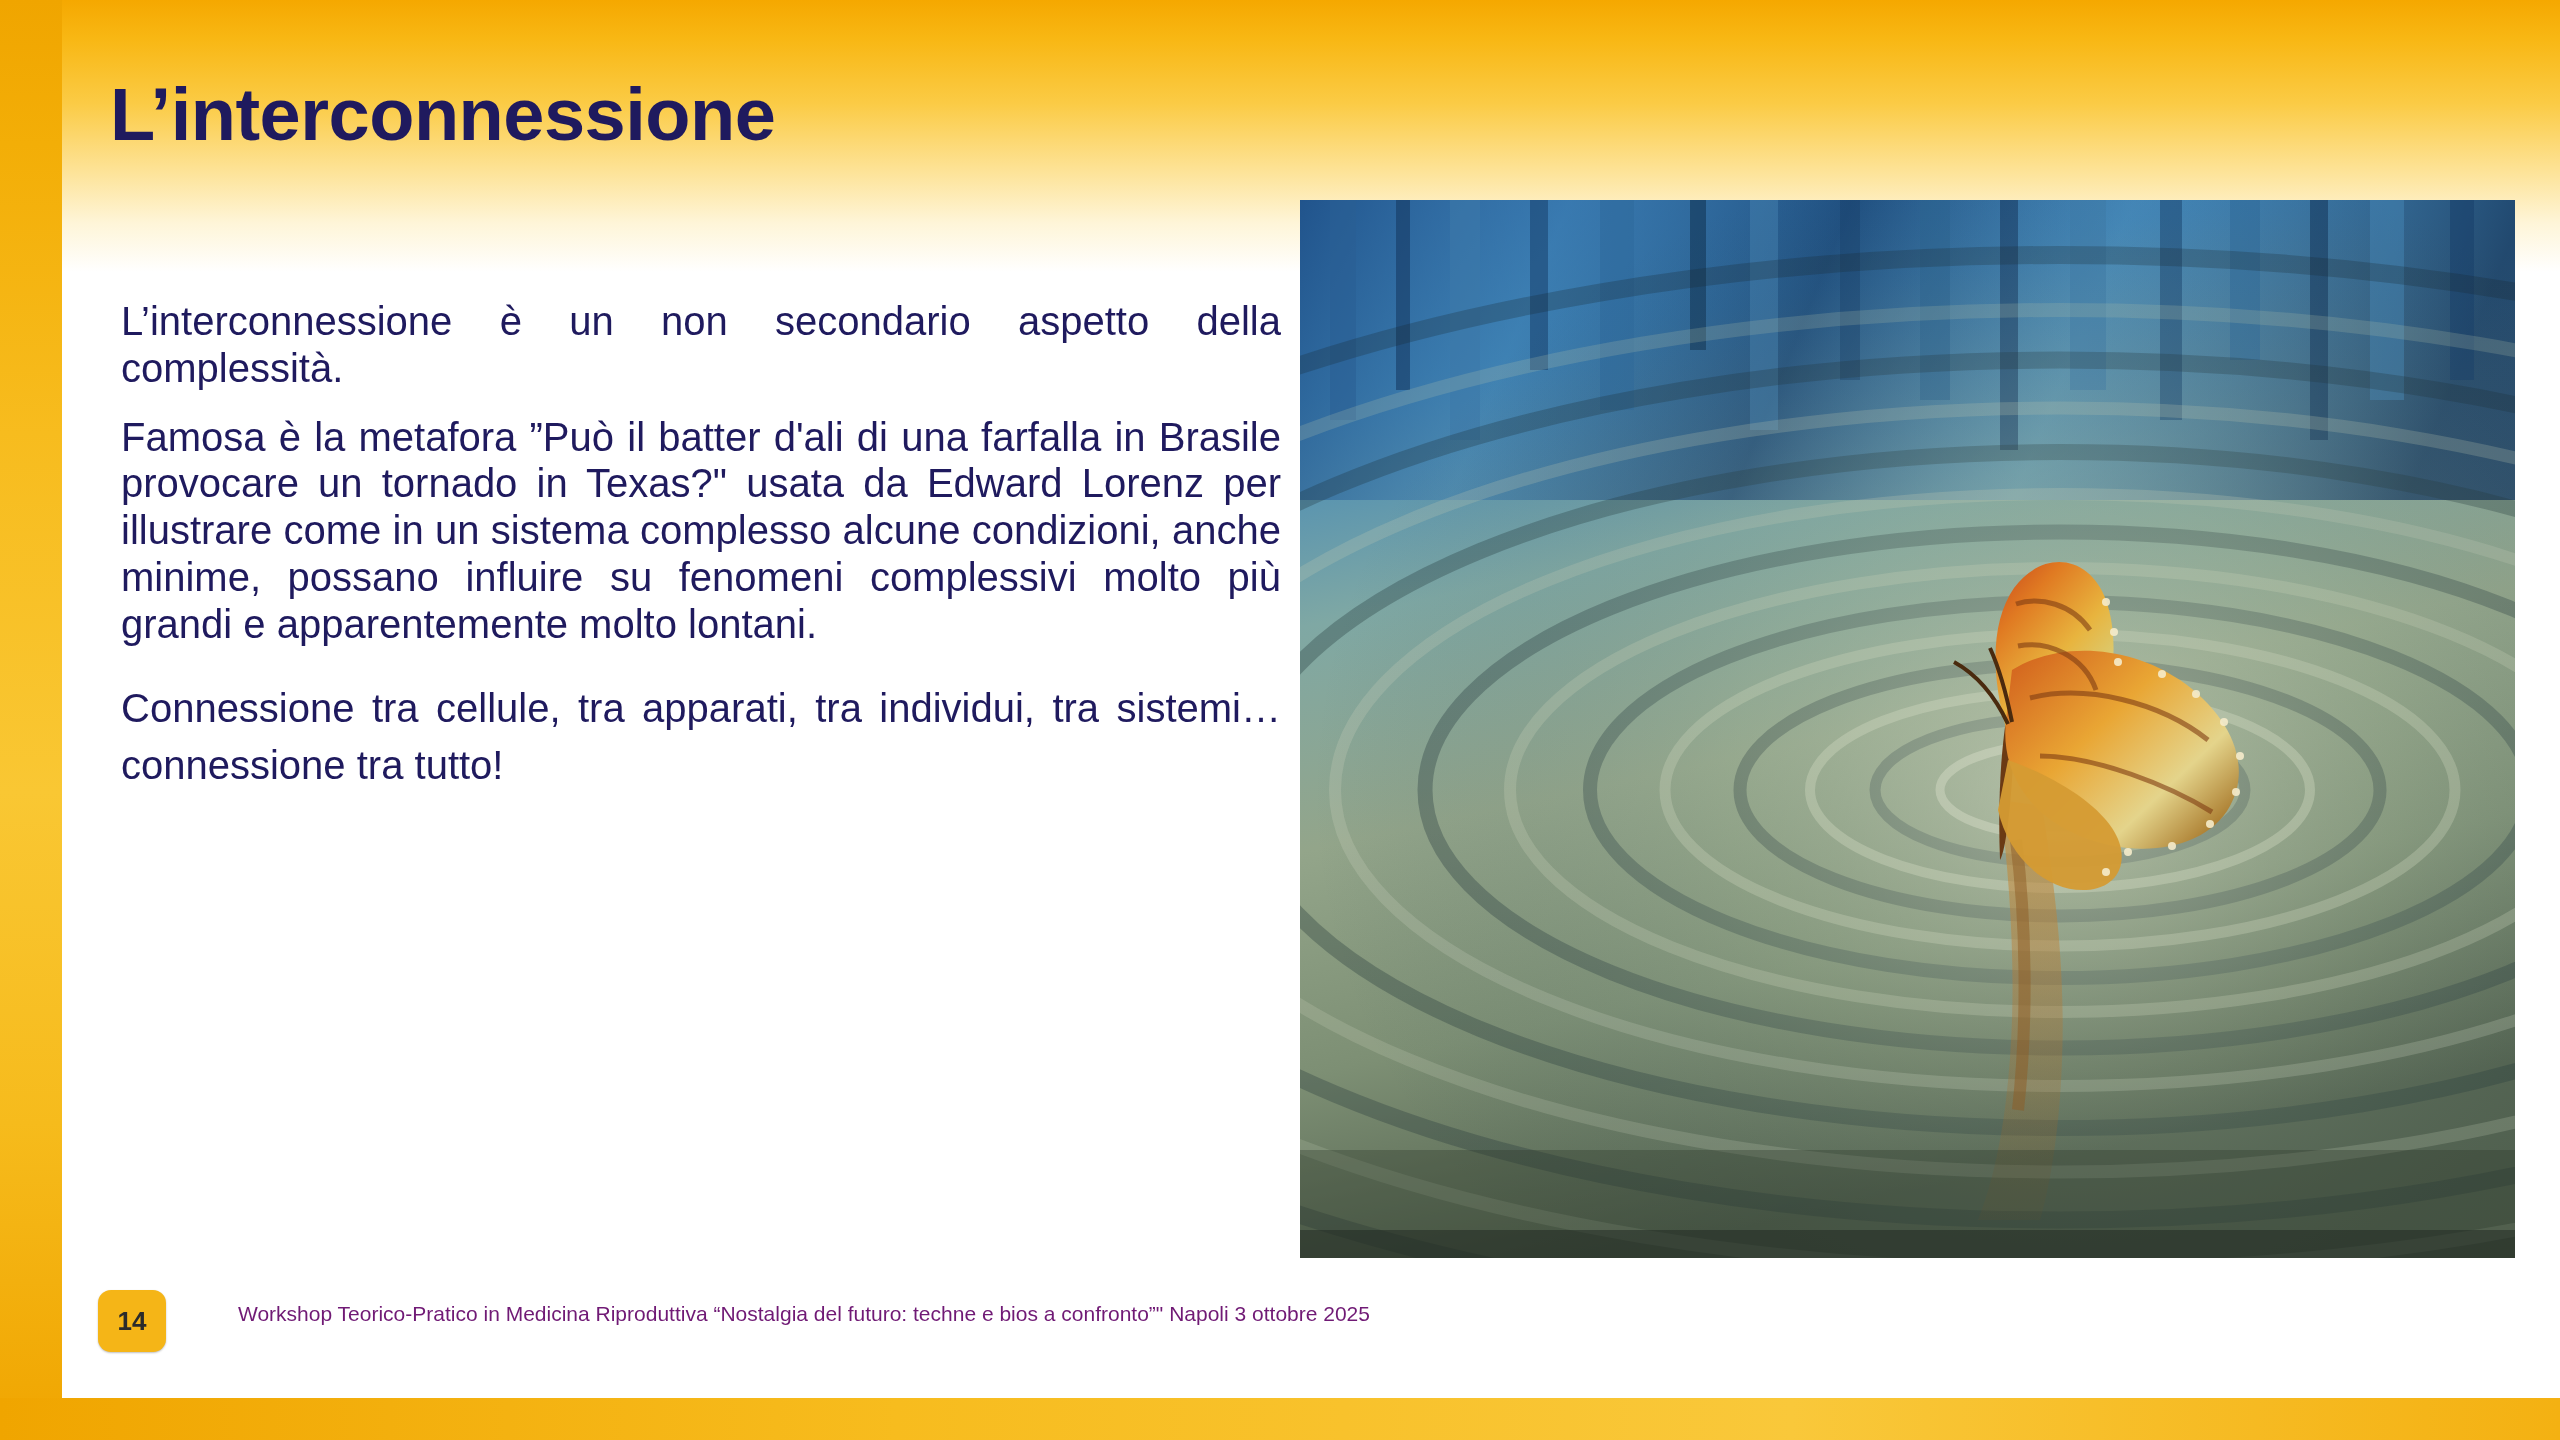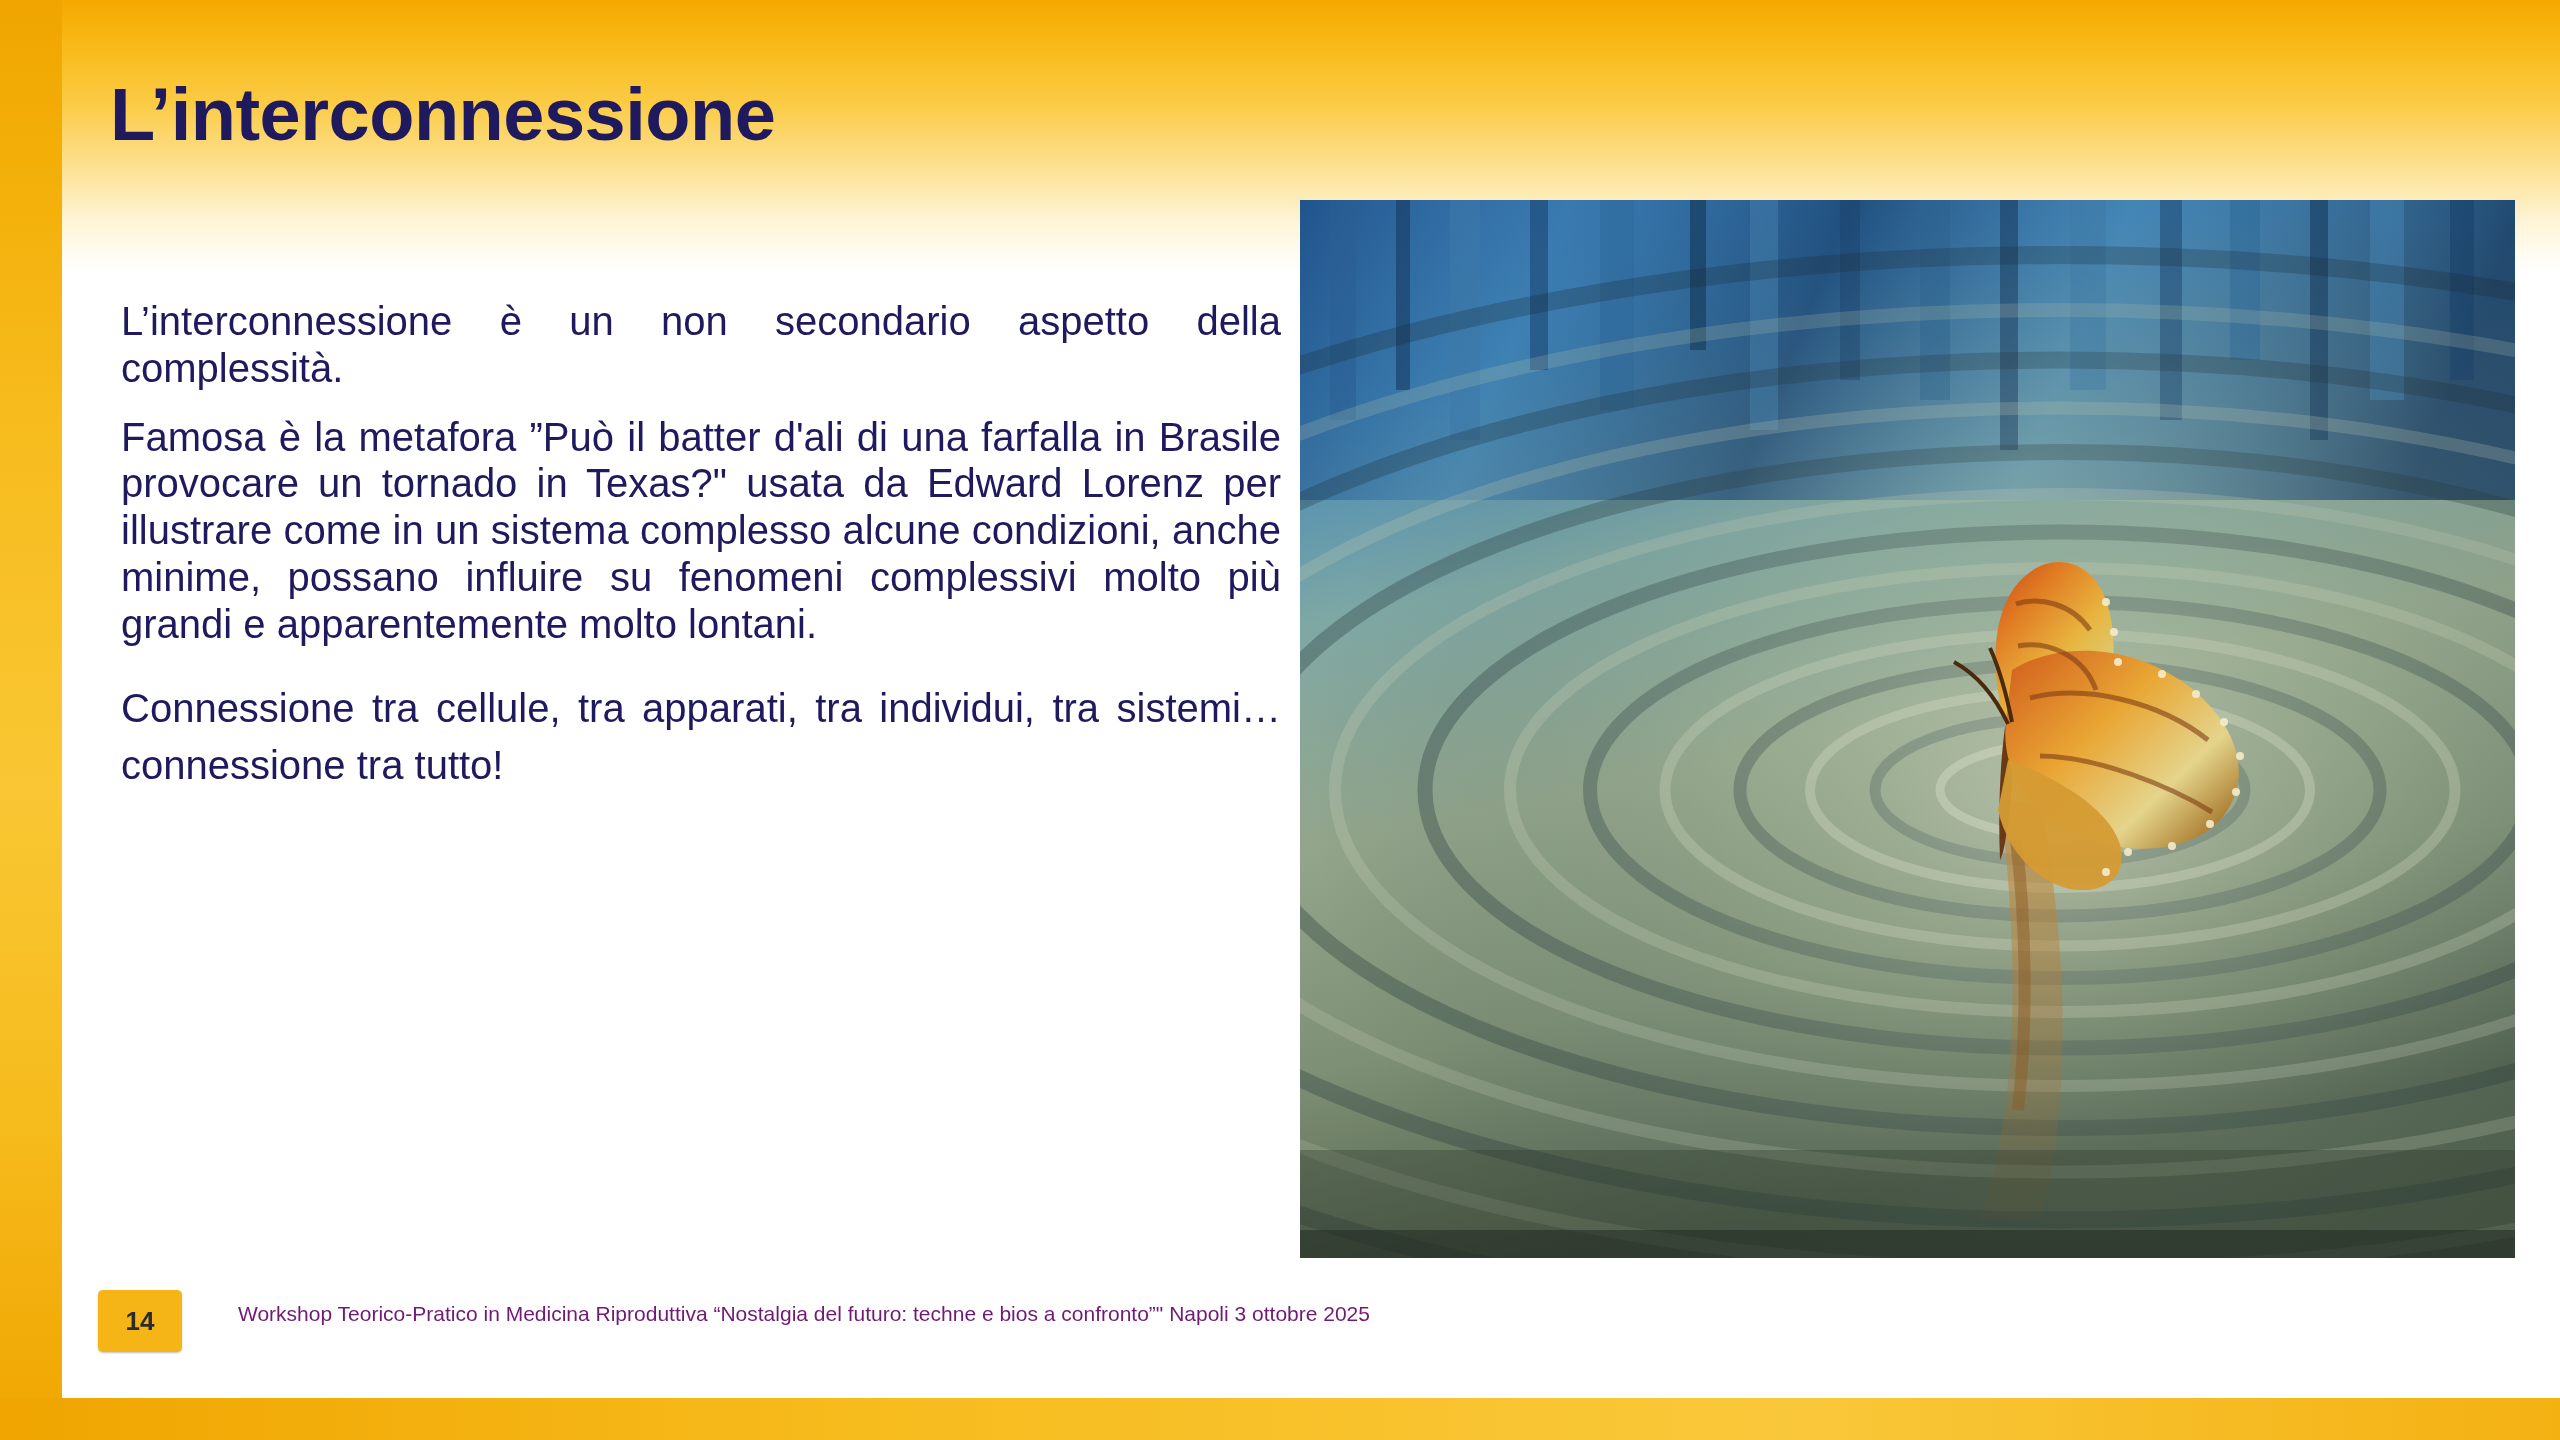--- a/index.html
+++ b/index.html
@@ -95,24 +95,24 @@
     overflow: hidden;
     background: #203a5c;
   }
   .photo svg { display: block; width: 100%; height: 100%; }
 
   
   .page-badge {
     position: absolute;
     left: 98px;
     top: 1290px;
-    width: 84px;
+    width: 68px;
     height: 62px;
     background: #f5b517;
-    border-radius: 5px;
+    border-radius: 13px;
     color: #2b2b2b;
     font-size: 26px;
     font-weight: bold;
     display: flex;
     align-items: center;
     justify-content: center;
     box-shadow: 0 1px 2px rgba(0,0,0,0.25);
   }
 
   .footer-text {

